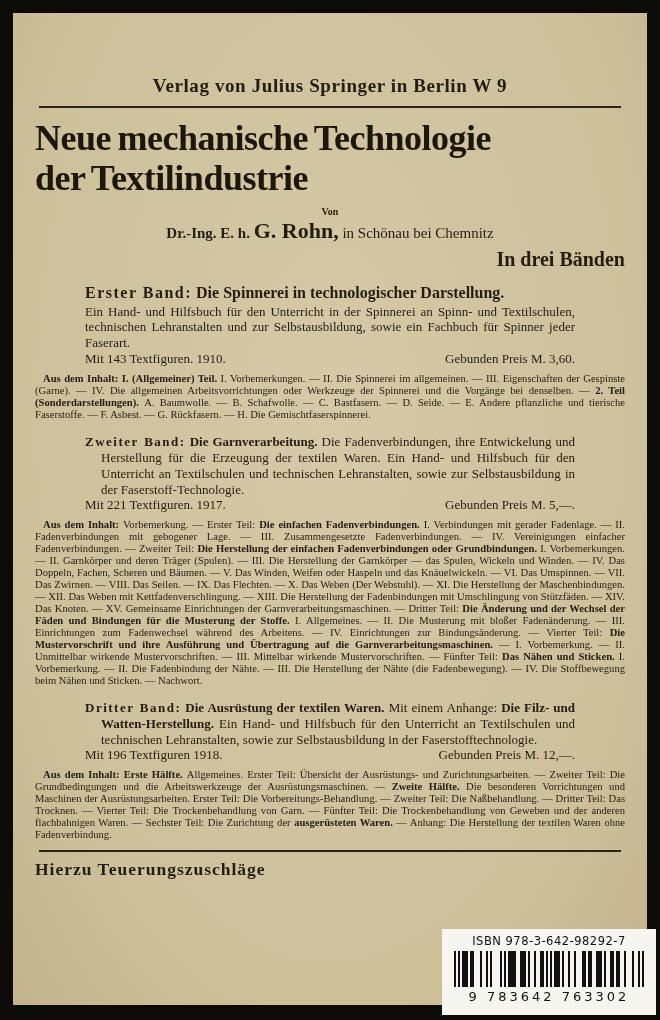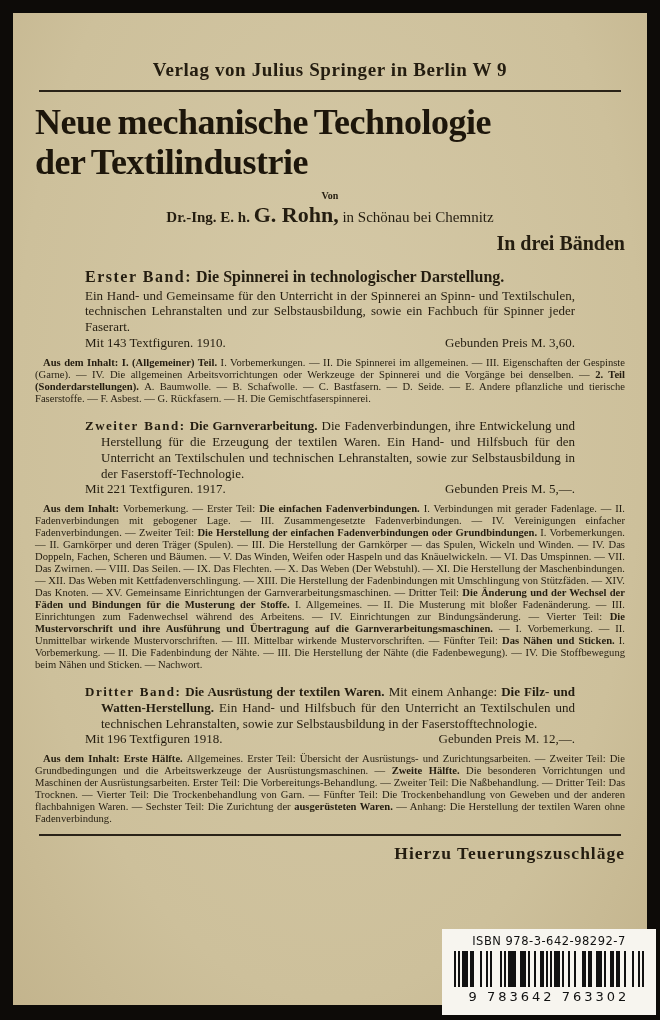--- a/index.html
+++ b/index.html
@@ -5,39 +5,39 @@
   html,body{margin:0;padding:0;background:#555;}
   .canvas{
     position:relative;width:660px;height:1020px;
     background:#0d0b08;
     font-family:"Liberation Serif","DejaVu Serif",serif;
     overflow:hidden;
   }
   .page{
     position:absolute;left:13px;top:13px;right:13px;bottom:15px;
     background:radial-gradient(ellipse at 50% 40%, #d5c9a7 0%, #cdc09b 70%, #c3b48d 100%);
-    padding:0 22px;box-sizing:border-box;overflow:hidden;color:#241d10;
+    padding:16px 22px;box-sizing:border-box;overflow:hidden;color:#241d10;
   }
   .publisher{margin-top:46px;text-align:center;font-weight:700;font-size:19px;letter-spacing:.6px;}
   .rule{border-top:2px solid #2a2318;margin:9px 4px 0;}
   .title{margin:10px 0 0;text-align:left;font-weight:700;font-size:36px;line-height:1.12;word-spacing:-2px;letter-spacing:-.5px;color:#1d160b;}
   .tline{display:block;}
   .von{margin-top:7px;text-align:center;font-weight:700;font-size:10px;}
   .author{margin-top:1px;text-align:center;font-size:15px;font-weight:400;}
   .bands{margin-top:4px;text-align:right;font-weight:700;font-size:20px;}
   .vol{margin-top:13px;}
   .vol-head{margin:0 50px;font-size:16px;font-weight:700;}
   .vol-desc{margin:2px 50px 0;font-size:13px;line-height:1.22;text-align:justify;}
   .vol-para{margin:0 50px;font-size:13px;line-height:1.22;text-align:justify;padding-left:16px;text-indent:-16px;}
   .tail-row{margin:0 50px;display:flex;justify-content:space-between;font-size:13px;line-height:1.3;}
   .vol-contents{margin:5px 0 0;font-size:10.6px;line-height:1.13;text-align:justify;text-indent:8px;}
   .bb{font-weight:700;}
   .lsp{letter-spacing:1.5px;}
   .big{font-size:22px;font-weight:700;}
-  .footer-text{margin-top:7px;text-align:right;font-weight:700;font-size:17.5px;letter-spacing:1px;}
+  .footer-text{margin-top:7px;text-align:left;font-weight:700;font-size:17.5px;letter-spacing:1px;}
   .barcode-panel{
     position:absolute;right:4px;bottom:5px;width:214px;height:86px;background:#f7f5ef;
     display:flex;flex-direction:column;align-items:center;justify-content:flex-start;
     padding-top:5px;box-sizing:border-box;
   }
   .isbn-label{font-family:"DejaVu Sans","Liberation Sans",sans-serif;font-size:11.5px;color:#111;letter-spacing:.5px;}
   .bars{display:flex;height:36px;margin-top:3px;}
   .bars div{height:100%;}
   .digits{font-family:"DejaVu Sans","Liberation Sans",sans-serif;font-size:13px;letter-spacing:3px;margin-top:2px;color:#111;}
 </style>
@@ -54,21 +54,21 @@
       <span class="tline">Neue mechanische Technologie</span>
       <span class="tline">der Textilindustrie</span>
     </h1>
 
     <div class="von">Von</div>
     <div class="author"><span class="bb">Dr.-Ing. E. h. </span><span class="bb big">G. Rohn,</span><span> in Schönau bei Chemnitz</span></div>
     <div class="bands">In drei Bänden</div>
 
     <section class="vol">
       <div class="vol-head"><span class="bb lsp">Erster Band:</span><span class="bb"> Die Spinnerei in technologischer Darstellung.</span></div>
-      <p class="vol-desc"><span>Ein Hand- und Gemeinsame für den Unterricht in der Spinnerei an Spinn- und Textilschulen, technischen Lehranstalten und zur Selbstausbildung, sowie ein Fachbuch für Spinner jeder Faserart.</span></p>
+      <p class="vol-desc"><span>Ein Hand- und Hilfsbuch für den Unterricht in der Spinnerei an Spinn- und Textilschulen, technischen Lehranstalten und zur Selbstausbildung, sowie ein Fachbuch für Spinner jeder Faserart.</span></p>
       <div class="tail-row">
         <span>Mit 143 Textfiguren. 1910.</span>
         <span>Gebunden Preis M. 3,60.</span>
       </div>
       <p class="vol-contents"><span class="bb">Aus dem Inhalt: </span><span class="bb">I. (Allgemeiner) Teil. </span><span>I. Vorbemerkungen. — II. Die Spinnerei im allgemeinen. — III. Eigenschaften der Gespinste (Garne). — IV. Die allgemeinen Arbeitsvorrichtungen oder Werkzeuge der Spinnerei und die Vorgänge bei denselben. — </span><span class="bb">2. Teil (Sonderdarstellungen). </span><span>A. Baumwolle. — B. Schafwolle. — C. Bastfasern. — D. Seide. — E. Andere pflanzliche und tierische Faserstoffe. — F. Asbest. — G. Rückfasern. — H. Die Gemischtfaserspinnerei.</span></p>
     </section>
 
     <section class="vol">
       <p class="vol-para"><span class="bb lsp">Zweiter Band:</span><span class="bb"> Die Garnverarbeitung. </span><span>Die Fadenverbindungen, ihre Entwickelung und Herstellung für die Erzeugung der textilen Waren. Ein Hand- und Hilfsbuch für den Unterricht an Textilschulen und technischen Lehranstalten, sowie zur Selbstausbildung in der Faserstoff-Technologie.</span></p>
       <div class="tail-row">

